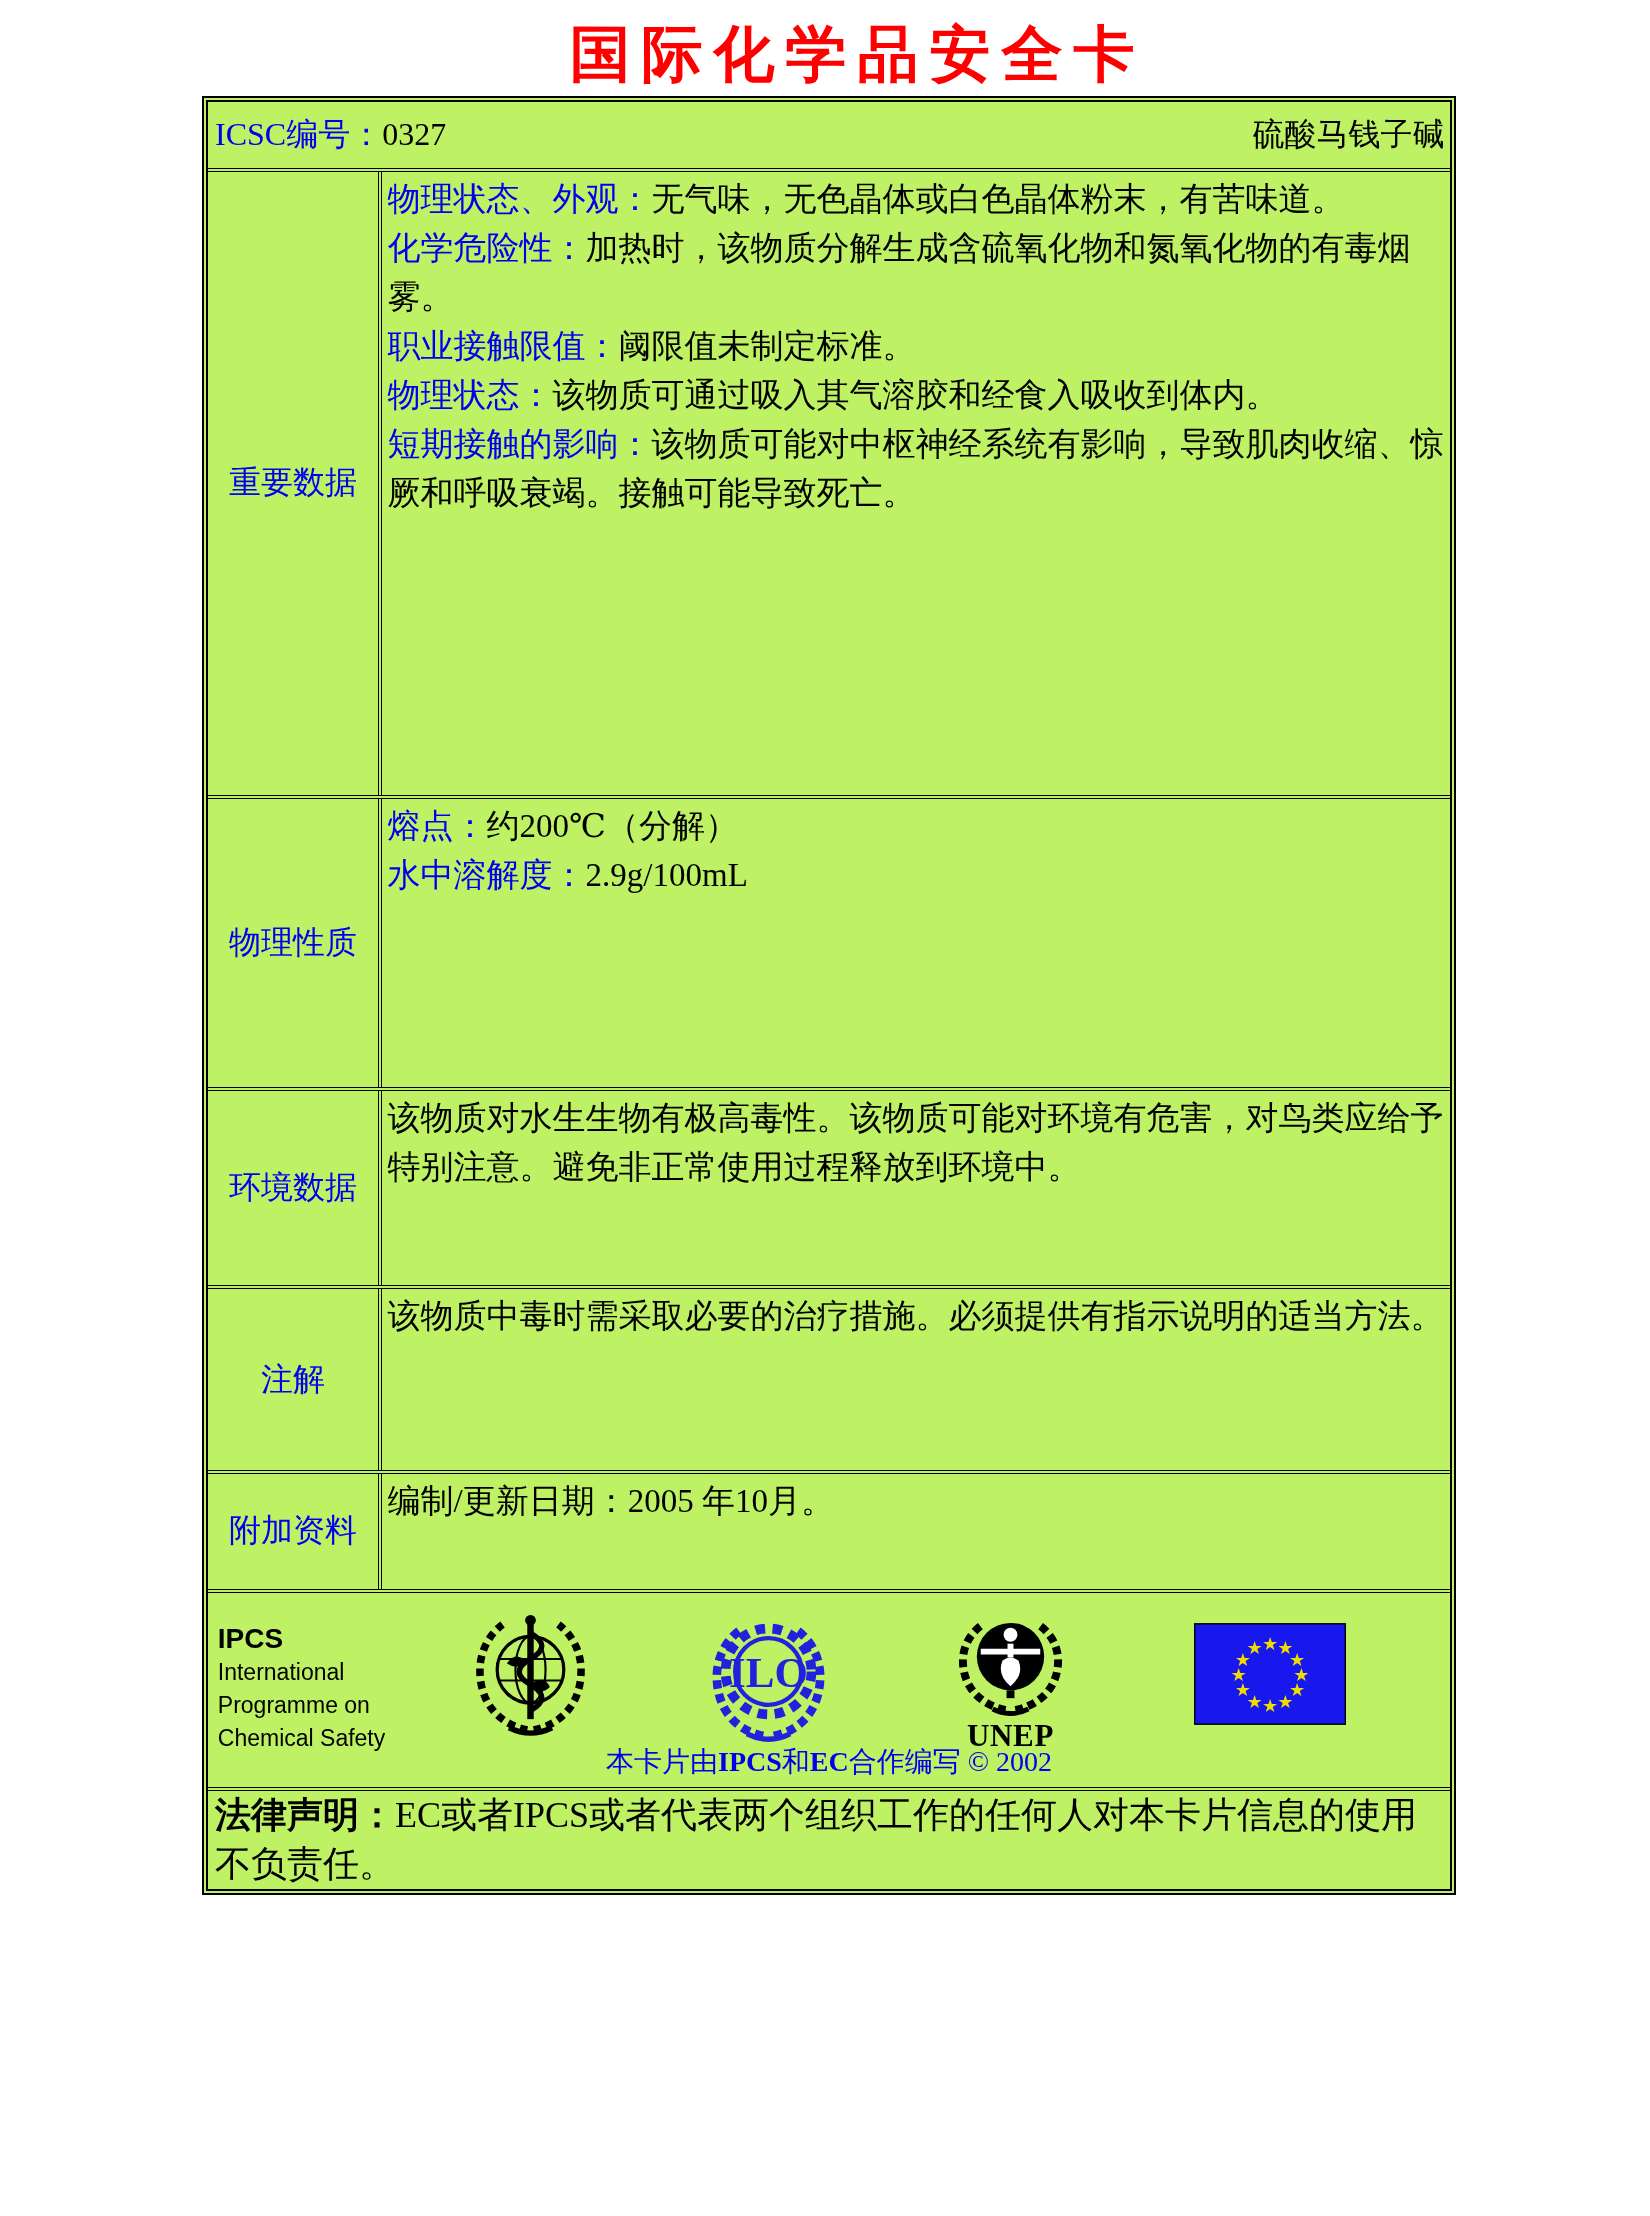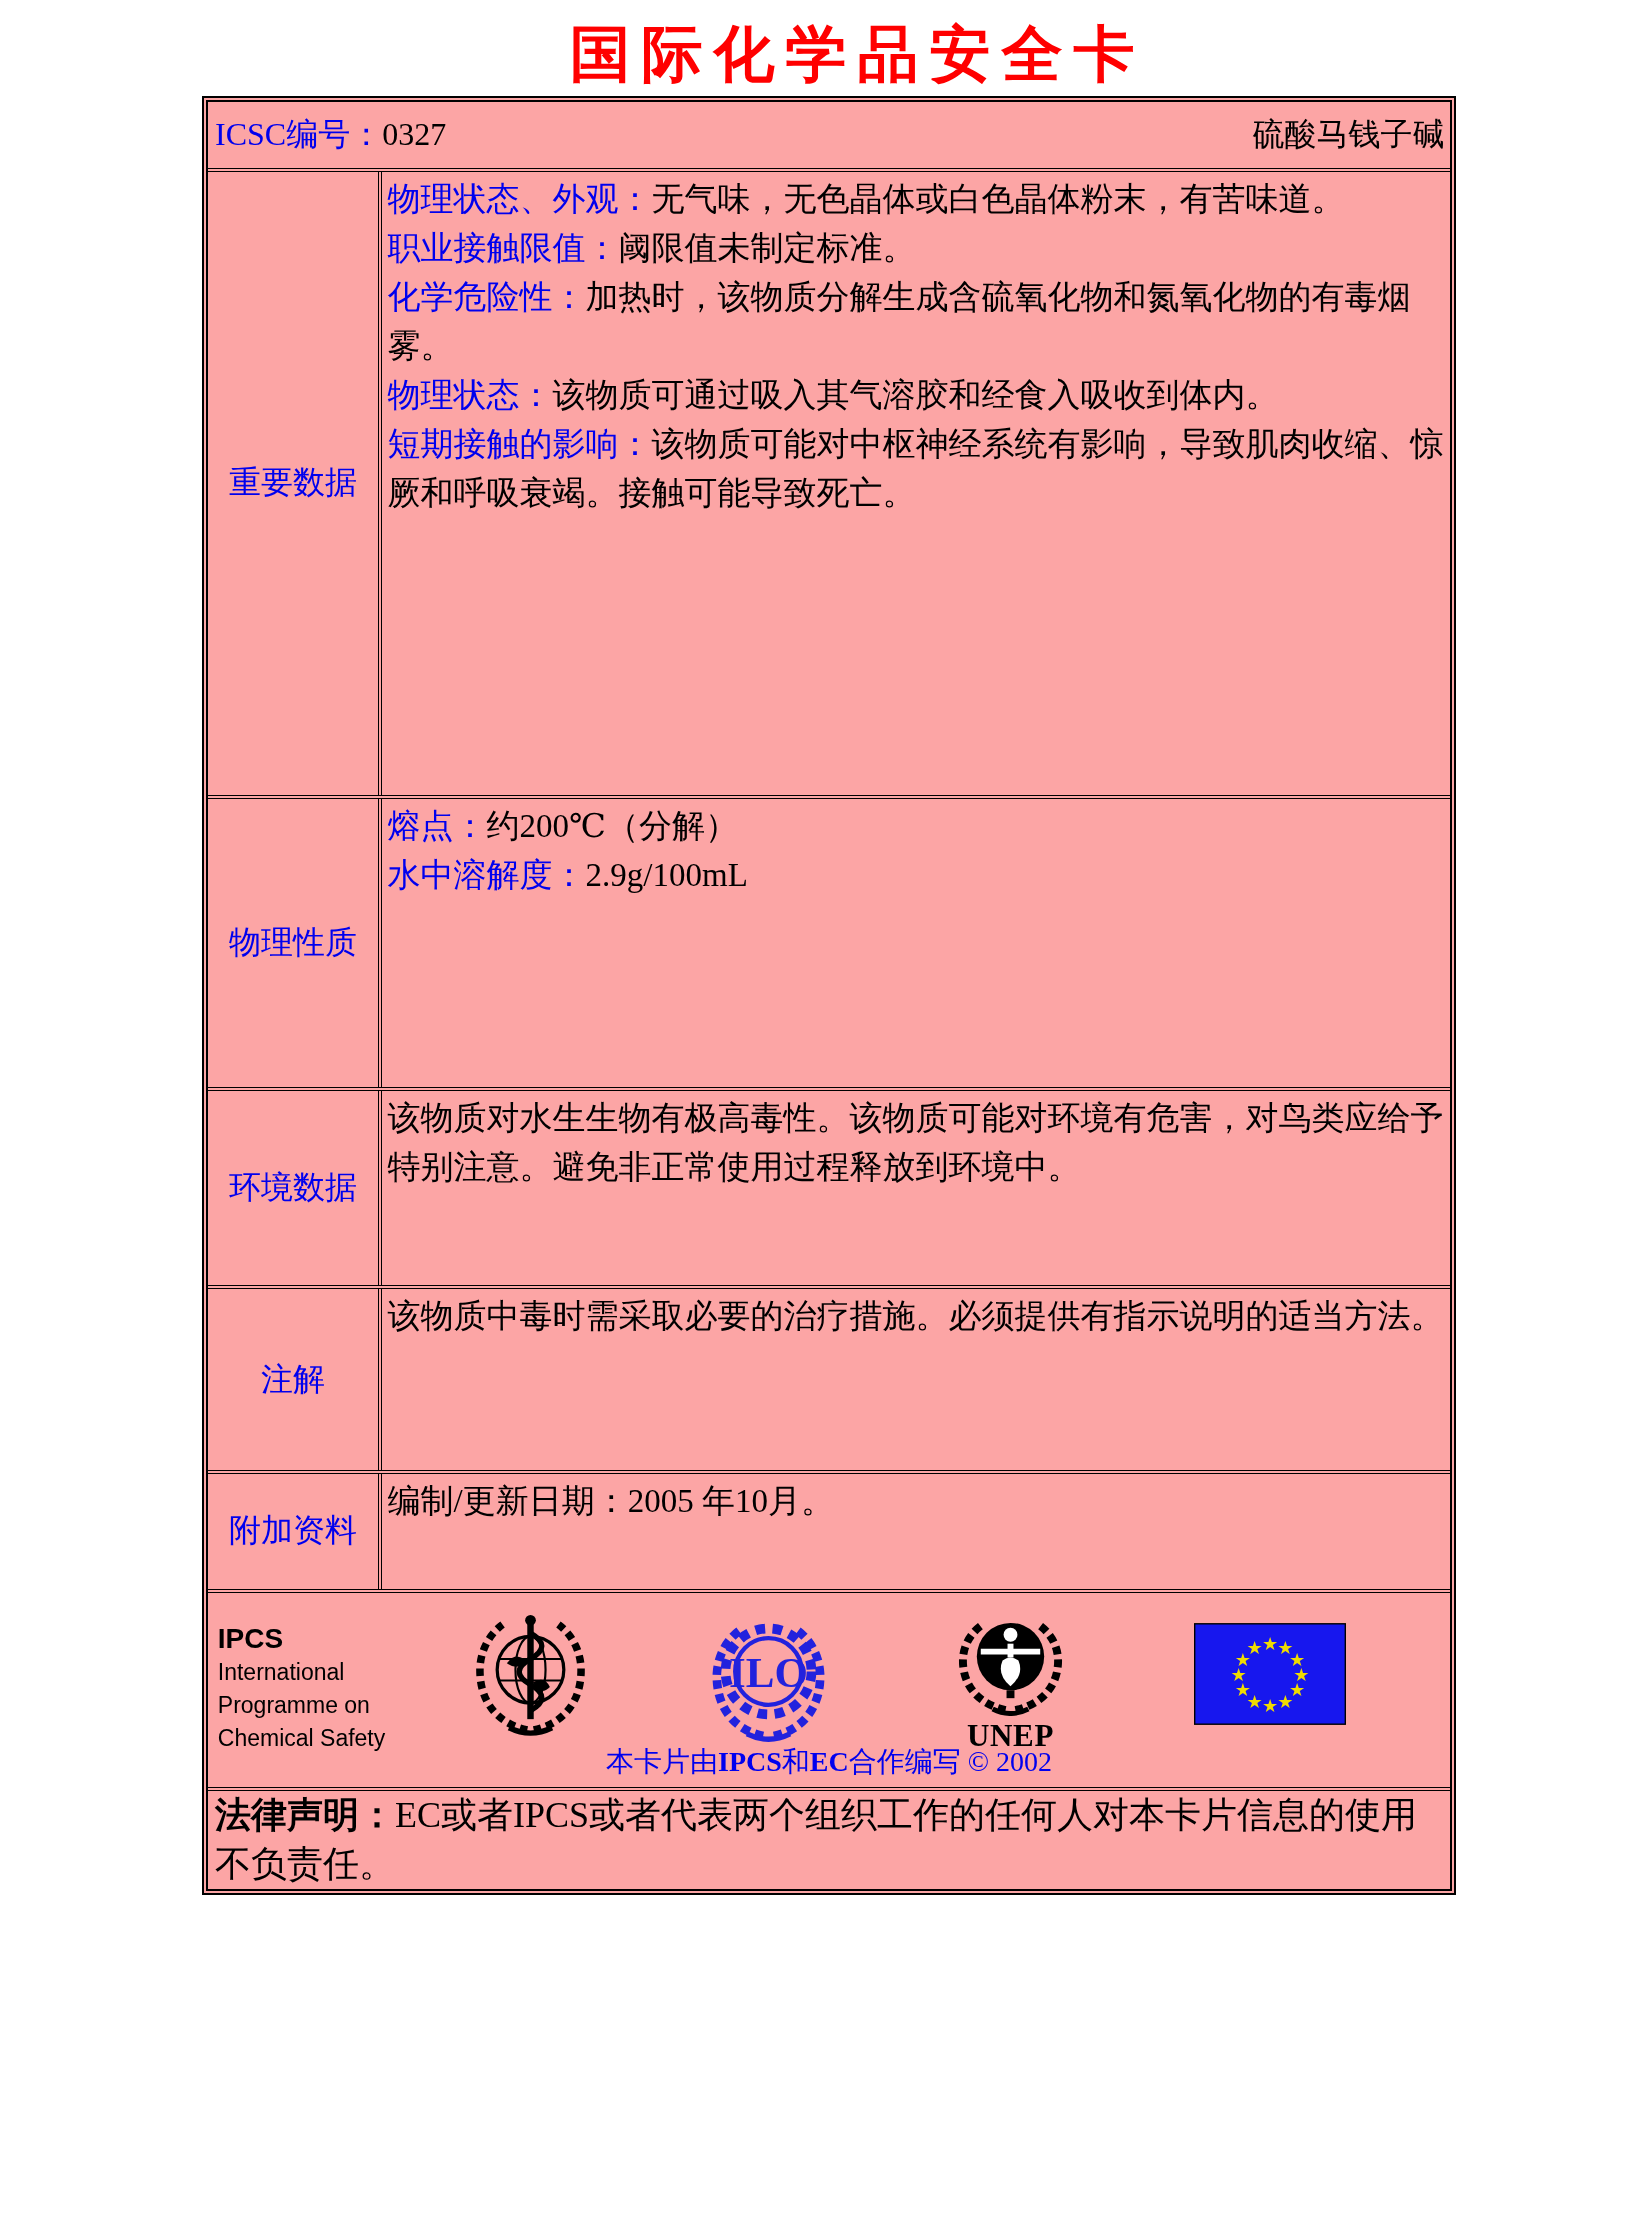--- a/index.html
+++ b/index.html
@@ -10,21 +10,21 @@
   }
   .page-title{
     position:absolute;top:18px;left:0;width:100%;text-align:center;
     font-size:61px;line-height:73px;font-weight:bold;color:#FF0000;
     letter-spacing:11px;
     padding-left:32px;
   }
   .card{
     position:absolute;left:202px;top:96px;width:1254px;height:1799px;
     border:6.3px double #000;box-sizing:border-box;
-    display:flex;flex-direction:column;background:#fca5a5;
+    display:flex;flex-direction:column;background:#bef264;
   }
   .row{box-sizing:border-box;display:flex;flex-direction:row;width:100%;}
   .row.sep{border-bottom:4.9px double #000;}
   .r-header{height:71px;align-items:center;justify-content:space-between;
     padding:0 5.6px 0 7px;font-size:32px;}
   .r-important{height:639px;}
   .r-physical{height:298px;}
   .r-environment{height:202px;}
   .r-notes{height:188px;}
   .r-additional{height:121px;}
@@ -75,22 +75,22 @@
 
   <div class="row sep r-header">
     <span class="hdr-left"><span class="term">ICSC编号：</span><span class="hdr-num">0327</span></span>
     <span>硫酸马钱子碱</span>
   </div>
 
   <div class="row sep r-important">
     <div class="label-cell">重要数据</div>
     <div class="content-cell">
       <p><span class="term">物理状态、外观：</span><span>无气味，无色晶体或白色晶体粉末，有苦味道。</span></p>
+      <p><span class="term">化学危险性：</span><span>加热时，该物质分解生成含硫氧化物和氮氧化物的有毒烟雾。</span></p>
       <p><span class="term">职业接触限值：</span><span>阈限值未制定标准。</span></p>
-      <p><span class="term">化学危险性：</span><span>加热时，该物质分解生成含硫氧化物和氮氧化物的有毒烟雾。</span></p>
       <p><span class="term">物理状态：</span><span>该物质可通过吸入其气溶胶和经食入吸收到体内。</span></p>
       <p><span class="term">短期接触的影响：</span><span>该物质可能对中枢神经系统有影响，导致肌肉收缩、惊厥和呼吸衰竭。接触可能导致死亡。</span></p>
     </div>
   </div>
 
   <div class="row sep r-physical">
     <div class="label-cell">物理性质</div>
     <div class="content-cell">
       <p><span class="term">熔点：</span><span>约200℃（分解）</span></p>
       <p><span class="term">水中溶解度：</span><span>2.9g/100mL</span></p>

